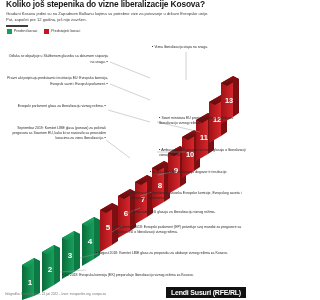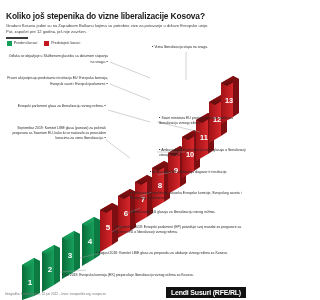--- a/index.html
+++ b/index.html
@@ -7,21 +7,21 @@
     width:250px;height:300px;
     background:#ffffff;
     font-family:"Liberation Sans", sans-serif;
     color:#231f20;
     overflow:hidden;
     position:relative;
   }
   #infographic{position:relative;width:250px;height:300px;overflow:hidden;}
 
   
-  .hdr{padding:12px 6px 0 6px;}
+  .hdr{padding:0 6px 0 6px;}
   .hdr-title{
     font-size:8.4px;font-weight:bold;line-height:1.12;
     letter-spacing:-0.15px;color:#1a1a1a;margin:0 0 2px 0;
   }
   .hdr-sub{
     font-size:4.1px;line-height:1.35;color:#404040;
     margin:0;max-width:205px;
   }
   .rule{width:22px;height:1.6px;background:#3d3d3d;margin:3px 0 2px 0;}
 

